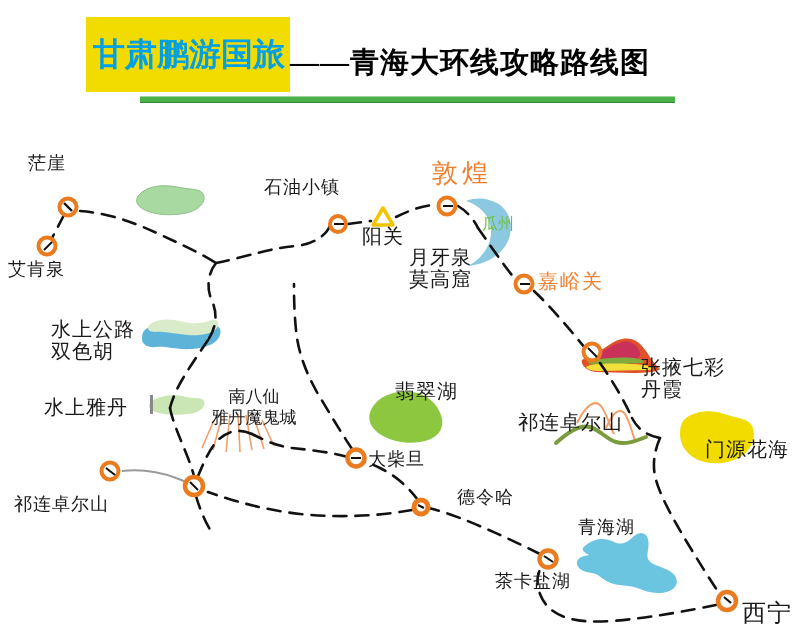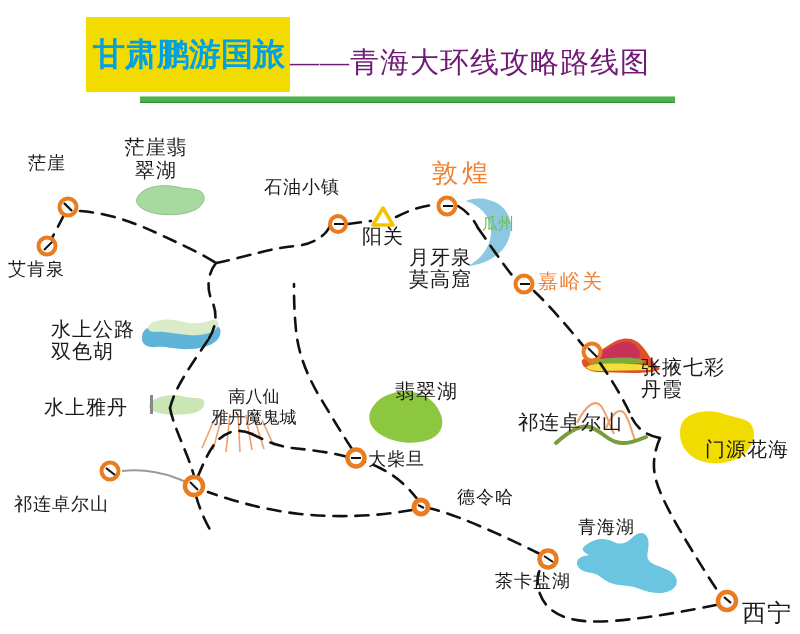--- a/index.html
+++ b/index.html
@@ -41,24 +41,25 @@
     font-size: 32px;
     letter-spacing: 0px;
     color: #00a0e4;
     white-space: nowrap;
     line-height: 38px;
   }
   #subtitle {
     position: absolute;
     left: 290px; top: 44px;
     font-size: 29px;
-    color: #701a75;
+    color: #000000;
     white-space: nowrap;
     letter-spacing: 1px;
     line-height: 36px;
+    font-weight: bold;
   }
   #green-bar {
     position: absolute;
     left: 140px; top: 96px;
     width: 535px; height: 7px;
     background: #4cb14c;
     border-top: 1px solid #9ed69e;
     border-bottom: 1px solid #2e8b2e;
     box-sizing: border-box;
   }
@@ -268,22 +269,20 @@
           <path d="M544,438 L553,444" stroke="#111111" stroke-width="2"></path>
         </g>
         <g>
           <circle cx="727" cy="483" r="9" fill="#ffffff" stroke="#ea7b1e" stroke-width="4.5"></circle>
           <path d="M724,479 L731,485" stroke="#111111" stroke-width="2.2"></path>
         </g>
       </g>
     </svg>
 
     <div class="lbl big" style="left:28px;  top:34px;">茫崖</div>
-    <div class="lbl center" style="left:118px; top:18px;  width:76px; white-space:pre;">茫崖翡
-翠湖</div>
     <div class="lbl big" style="left:8px;   top:140px;">艾肯泉</div>
     <div class="lbl big" style="left:264px; top:58px;">石油小镇</div>
     <div class="lbl" style="left:362px; top:107px;">阳关</div>
     <div class="lbl orange" style="left:432px; top:44px; font-size:26px; letter-spacing:4px;">敦煌</div>
     <div class="lbl green" style="left:482px; top:94px;">瓜州</div>
     <div class="lbl" style="left:409px; top:128px; white-space:pre; line-height:22px;">月牙泉
 莫高窟</div>
     <div class="lbl orange" style="left:538px; top:152px; font-size:20px; letter-spacing:2px;">嘉峪关</div>
     <div class="lbl" style="left:641px; top:238px; white-space:pre; line-height:22px;">张掖七彩
 丹霞</div>

